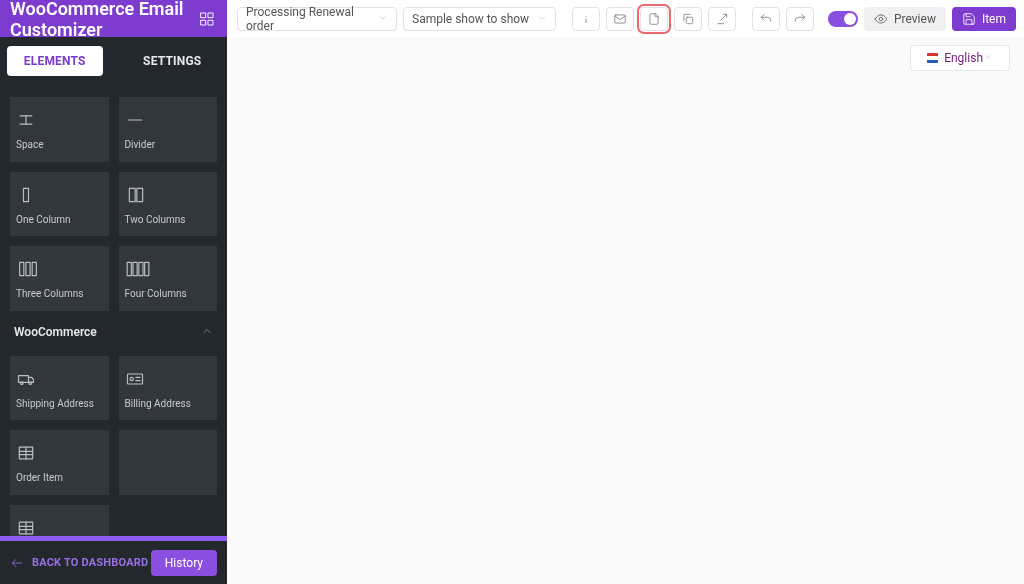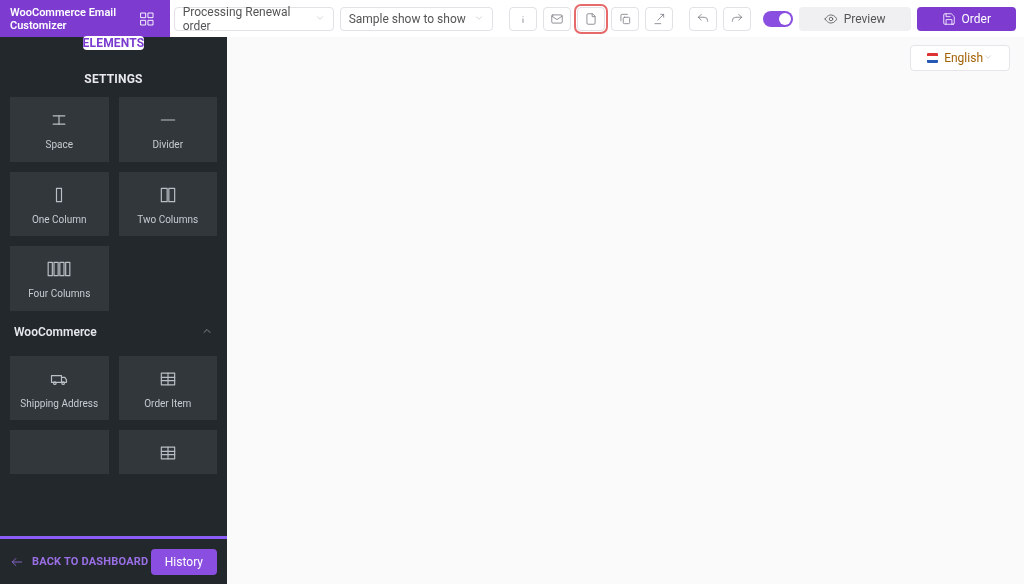--- a/index.html
+++ b/index.html
@@ -1,76 +1,76 @@
 <!DOCTYPE html>
 <html><head>
 <meta charset="utf-8">
 <style>
   * { box-sizing: border-box; margin: 0; padding: 0; font-family: -apple-system, BlinkMacSystemFont, "Segoe UI", Roboto, Helvetica, Arial, sans-serif; }
   html, body { width: 1024px; height: 584px; overflow: hidden; background: #fff; }
 
   
   .topbar { height: 37px; display: flex; align-items: center; background: #fff; }
-  .brand { height: 37px; width: 227px; background: #7e3bd0; color: #fff; display: flex; align-items: center; padding: 0 10px; font-size: 11px; font-weight: 600; }
+  .brand { height: 37px; width: 227px; background: #7e3bd0; color: #fff; display: flex; align-items: center; padding: 0 10px; font-size: 18px; font-weight: 600; }
   .grid-toggle { width: 24px; height: 24px; margin: 0 8px 0 -32px; color: #fff; display: flex; align-items: center; justify-content: center; z-index: 2; }
   .brand span { flex: 1; }
 
   .toolbar { flex: 1; display: flex; align-items: center; padding-left: 10px; padding-right: 8px; gap: 6px; }
   .select { height: 24px; border: 1px solid #e1e1e6; border-radius: 4px; display: flex; align-items: center; padding: 0 8px; font-size: 12px; color: #555; background: #fff; cursor: pointer; position: relative; }
   .select.sel-a { width: 160px; }
   .select.sel-b { width: 153px; }
   .select .chev { margin-left: auto; color: #b8b8c0; }
 
   .icon-btn { width: 28px; height: 24px; border: 1px solid #e1e1e6; border-radius: 4px; display: flex; align-items: center; justify-content: center; background: #fff; color: #7a7a85; cursor: pointer; }
   .icon-btn svg { display:block; }
   .icon-btn.highlight { outline: 2px solid #e66a6a; outline-offset: 1px; border-radius: 4px; }
   .gap { width: 4px; }
   .toolbar .spacer { flex: 1; }
 
   .toggle { width: 30px; height: 16px; border-radius: 999px; background: #8a4fe0; position: relative; cursor: pointer; }
   .toggle::after { content: ""; position: absolute; right: 2px; top: 2px; width: 12px; height: 12px; background: #fff; border-radius: 50%; }
 
-  .pill-btn { height: 24px; display: flex; align-items: center; gap: 6px; padding: 0 25px; font-size: 12px; border-radius: 4px; cursor: pointer; }
+  .pill-btn { height: 24px; display: flex; align-items: center; gap: 6px; padding: 0 10px; font-size: 12px; border-radius: 4px; cursor: pointer; }
   .grey-pill { background: #f0f0f2; color: #555; }
   .purple-pill { background: #7e3bd0; color: #fff; }
 
   
   .body { display: flex; height: calc(584px - 37px); }
 
   
   .sidebar { width: 227px; background: #23282d; display: flex; flex-direction: column; position: relative; }
-  .tabs { height: 48px; display: flex; align-items: center; justify-content: center; gap: 22px; padding: 8px 7px; flex-direction: column; }
+  .tabs { height: 48px; display: flex; align-items: center; justify-content: center; gap: 22px; padding: 8px 7px; }
   .tab { flex: 1; height: 30px; display: flex; align-items: center; justify-content: center; font-size: 12px; font-weight: 700; letter-spacing: .2px; border-radius: 4px; cursor: pointer; }
   .tab.active { background: #fff; color: #7a3bd0; }
   .tab.inactive { background: transparent; color: #e8e8ee; }
 
   .panel { flex: 1; overflow: auto; padding: 0 10px 10px 10px; }
   .panel::-webkit-scrollbar { width: 8px; }
   .panel::-webkit-scrollbar-thumb { background: #3c4248; border-radius: 4px; }
   .panel::-webkit-scrollbar-track { background: #1c2024; }
 
   .grid2 { display: grid; grid-template-columns: 1fr 1fr; gap: 10px; padding-top: 12px; }
-  .card { background: #32373c; border-radius: 0; display: flex; flex-direction: column; align-items: center; justify-content: center; gap: 8px; padding: 12px 6px 10px 6px; cursor: grab; }
+  .card { background: #32373c; border-radius: 0; display: flex; flex-direction: column; align-items: flex-start; justify-content: center; gap: 8px; padding: 12px 6px 10px 6px; cursor: grab; }
   .card .ic { color: #b9bfc4; display: flex; align-items: center; justify-content: center; height: 22px; }
   .card .lbl { font-size: 10px; color: #c6ccd1; text-align: center; line-height: 1.25; }
 
   .section-header { display: flex; align-items: center; justify-content: space-between; padding: 14px 4px 4px 4px; color: #e6e9ec; font-size: 12px; font-weight: 600; }
   .section-header .chev { color: #a9afb4; }
 
-  .sidebar-footer { height: 48px; display: flex; align-items: center; justify-content: space-between; padding: 0 10px; border-top: 3px solid #8b5cf6; }
+  .sidebar-footer { height: 48px; display: flex; align-items: center; justify-content: space-between; padding: 0 10px; border-top: 5px solid #8b5cf6; }
   .back { display: flex; align-items: center; gap: 8px; color: #9a6fe5; font-size: 11px; font-weight: 700; letter-spacing: .2px; cursor: pointer; }
   .history-btn { height: 26px; padding: 0 14px; background: #8a4fe0; color: #fff; border-radius: 4px; font-size: 12px; display: flex; align-items: center; justify-content: center; cursor: pointer; }
 
   .collapse-handle { position: absolute; right: -10px; top: 260px; width: 10px; height: 38px; background: #111417; border-radius: 0 3px 3px 0; display: flex; align-items: center; justify-content: center; color: #cfd3d7; cursor: pointer; }
 
   
   .canvas { flex: 1; background: #fafafa; position: relative; }
 
   
-  .lang-select { position: absolute; right: 14px; top: 8px; width: 100px; height: 26px; border: 1px solid #e5e5ea; border-radius: 4px; background: #fff; display: flex; align-items: center; padding: 0 16px; font-size: 12px; color: #a16207; cursor: pointer; }
+  .lang-select { position: absolute; right: 14px; top: 8px; width: 100px; height: 26px; border: 1px solid #e5e5ea; border-radius: 4px; background: #fff; display: flex; align-items: center; padding: 0 16px; font-size: 12px; color: #701a75; cursor: pointer; }
   .flag { width: 14px; height: 10px; background: linear-gradient(180deg, #d33 0 33%, #fff 33% 66%, #2658b6 66% 100%); display: inline-block; margin-right: 6px; border-radius: 1px; }
 
   
   .tooltip { position: absolute; top: 42px; left: 617px; background: #3a3f44; color: #fff; font-size: 11px; padding: 6px 12px; border-radius: 4px; }
   .tooltip::before { content: ""; position: absolute; top: -5px; left: 50%; margin-left: -5px; border-left: 5px solid transparent; border-right: 5px solid transparent; border-bottom: 5px solid #3a3f44; }
 
   svg { stroke: currentColor; fill: none; stroke-width: 1.4; stroke-linecap: round; stroke-linejoin: round; }
 </style>
 </head>
 <body>
@@ -166,21 +166,21 @@
           <circle cx="12" cy="12" r="3"></circle>
         </svg>
       <span>Preview</span>
     </div>
     <div class="pill-btn purple-pill">
       <svg width="14" height="14" viewBox="0 0 24 24">
           <path d="M19 21H5a2 2 0 0 1-2-2V5a2 2 0 0 1 2-2h11l5 5v11a2 2 0 0 1-2 2z"></path>
           <polyline points="17 21 17 13 7 13 7 21"></polyline>
           <polyline points="7 3 7 8 14 8"></polyline>
         </svg>
-      <span>Order</span>
+      <span>Item</span>
     </div>
   </div>
 </div>
 
 <div class="tooltip">
   <span>Blank</span>
 </div>
 
 <div class="body">
 
@@ -222,20 +222,30 @@
         <div class="card">
           <div class="ic">
             <svg width="22" height="20" viewBox="0 0 24 24">
                 <rect x="4" y="4" width="7" height="16"></rect>
                 <rect x="13" y="4" width="7" height="16"></rect>
               </svg>
           </div>
           <div class="lbl">Two Columns</div>
         </div>
 
+        <div class="card">
+          <div class="ic">
+            <svg width="24" height="20" viewBox="0 0 24 24">
+                <rect x="2" y="4" width="5" height="16"></rect>
+                <rect x="9.5" y="4" width="5" height="16"></rect>
+                <rect x="17" y="4" width="5" height="16"></rect>
+              </svg>
+          </div>
+          <div class="lbl">Three Columns</div>
+        </div>
         <div class="card">
           <div class="ic">
             <svg width="26" height="20" viewBox="0 0 28 24">
                 <rect x="1" y="4" width="5" height="16"></rect>
                 <rect x="8" y="4" width="5" height="16"></rect>
                 <rect x="15" y="4" width="5" height="16"></rect>
                 <rect x="22" y="4" width="5" height="16"></rect>
               </svg>
           </div>
           <div class="lbl">Four Columns</div>
@@ -255,20 +265,31 @@
         <div class="card">
           <div class="ic">
             <svg width="20" height="20" viewBox="0 0 24 24">
                 <rect x="3" y="8" width="12" height="8"></rect>
                 <path d="M15 10h4l2 3v3h-6"></path>
                 <circle cx="7" cy="17" r="1.5"></circle>
                 <circle cx="17" cy="17" r="1.5"></circle>
               </svg>
           </div>
           <div class="lbl">Shipping Address</div>
+        </div>
+        <div class="card">
+          <div class="ic">
+            <svg width="20" height="20" viewBox="0 0 24 24">
+                <rect x="3" y="6" width="18" height="12" rx="1"></rect>
+                <circle cx="8" cy="12" r="2"></circle>
+                <line x1="13" y1="10" x2="18" y2="10"></line>
+                <line x1="13" y1="14" x2="18" y2="14"></line>
+              </svg>
+          </div>
+          <div class="lbl">Billing Address</div>
         </div>
 
         <div class="card">
           <div class="ic">
             <svg width="20" height="20" viewBox="0 0 24 24">
                 <rect x="4" y="5" width="16" height="14"></rect>
                 <line x1="4" y1="10" x2="20" y2="10"></line>
                 <line x1="4" y1="14" x2="20" y2="14"></line>
                 <line x1="12" y1="5" x2="12" y2="19"></line>
               </svg>

